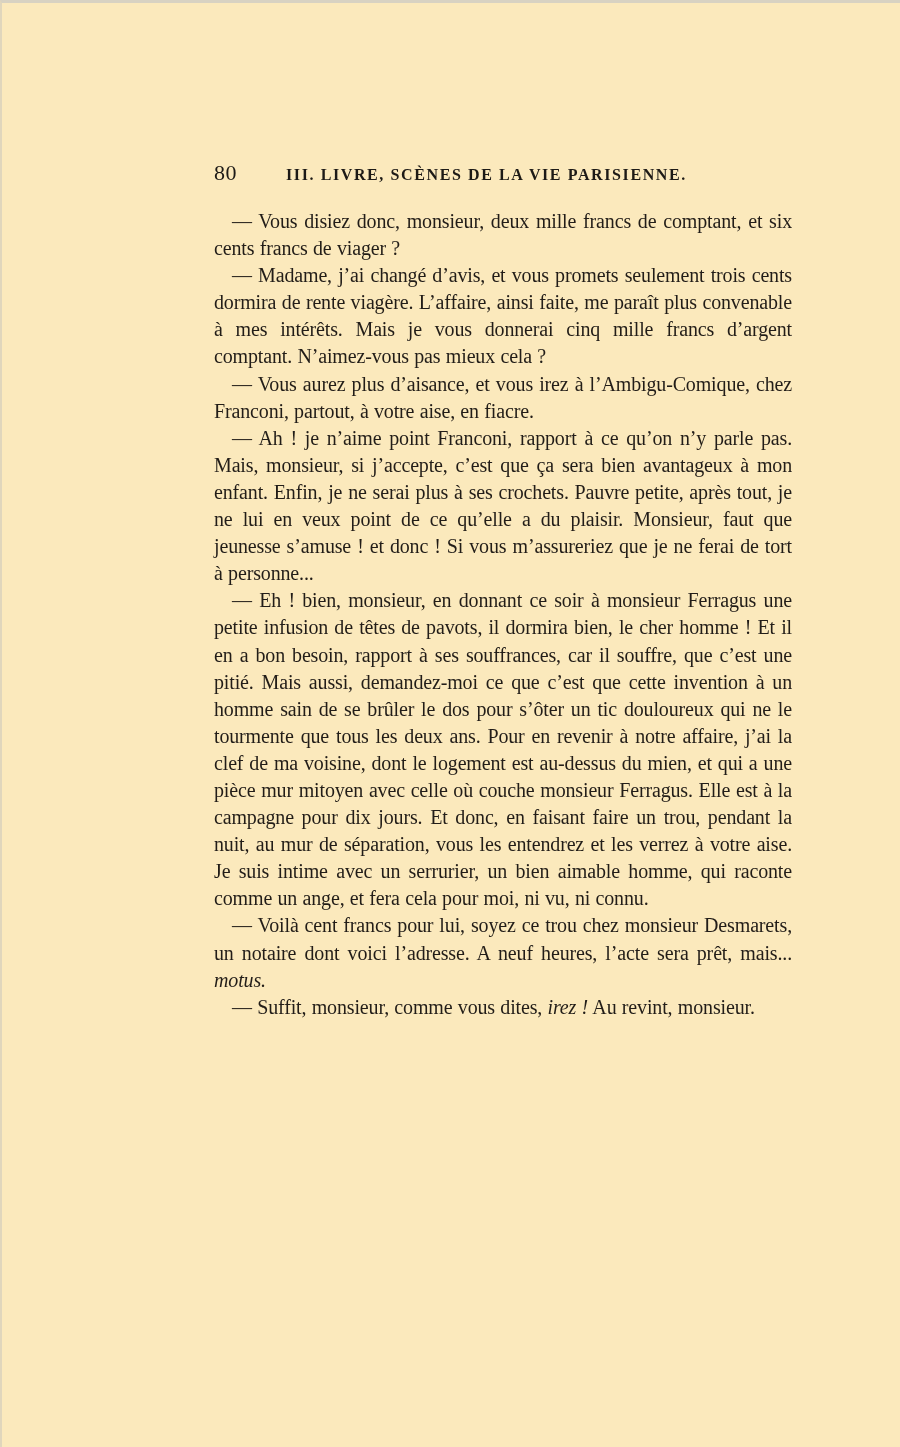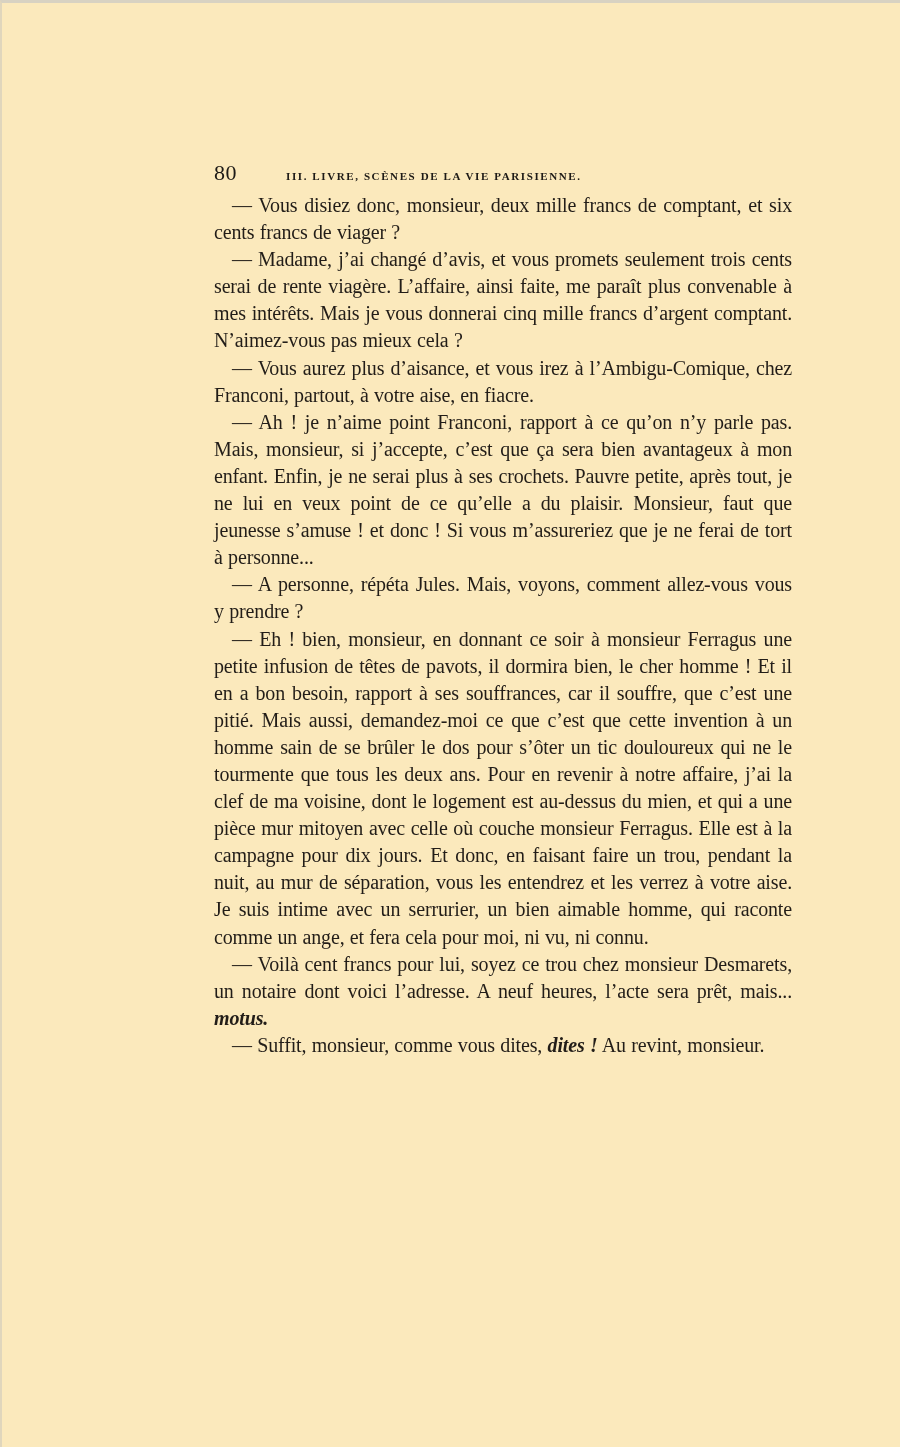--- a/index.html
+++ b/index.html
@@ -13,56 +13,55 @@
   }
   .page-border {
     position: absolute; left: 0; top: 0; width: 898px; height: 1445px;
     border-top: 3px solid #d8d2c2; border-left: 2px solid #e0d6bc;
   }
   .page {
     position: absolute; left: 214px; top: 160px; width: 578px;
   }
   .running-head {
     display: flex; align-items: baseline;
-    height: 30px; margin-bottom: 2px;
+    height: 30px; margin-bottom: 18px;
   }
   .page-number {
     font-size: 22px; width: 72px; letter-spacing: 0.5px;
   }
   .head-title {
-    font-size: 11px; font-weight: bold; letter-spacing: 1.6px;
+    font-size: 16px; font-weight: bold; letter-spacing: 1.6px;
     font-variant: small-caps;
   }
   .body-text p {
     margin: 0;
     font-size: 20px;
     line-height: 27.1px;
     text-align: justify;
     text-indent: 18px;
     font-stretch: condensed;
     letter-spacing: -0.15px;
     word-spacing: 0.5px;
     color: #221d18;
   }
-  .body-text em { font-style: italic; font-weight: bold; }
+  .body-text em { font-style: italic; font-weight: normal; }
 </style>
 </head>
 <body>
 
 <div class="page-border"></div>
 
 <div class="page">
   <div class="running-head">
     <span class="page-number">80</span>
     <span class="head-title">III. LIVRE, SCÈNES DE LA VIE PARISIENNE.</span>
   </div>
 
   <div class="body-text">
     <p>— Vous disiez donc, monsieur, deux mille francs de comptant, et six cents francs de viager ?</p>
-    <p>— Madame, j’ai changé d’avis, et vous promets seulement trois cents serai de rente viagère. L’affaire, ainsi faite, me paraît plus convenable à mes intérêts. Mais je vous donnerai cinq mille francs d’argent comptant. N’aimez-vous pas mieux cela ?</p>
+    <p>— Madame, j’ai changé d’avis, et vous promets seulement trois cents dormira de rente viagère. L’affaire, ainsi faite, me paraît plus convenable à mes intérêts. Mais je vous donnerai cinq mille francs d’argent comptant. N’aimez-vous pas mieux cela ?</p>
     <p>— Vous aurez plus d’aisance, et vous irez à l’Ambigu-Comique, chez Franconi, partout, à votre aise, en fiacre.</p>
     <p>— Ah ! je n’aime point Franconi, rapport à ce qu’on n’y parle pas. Mais, monsieur, si j’accepte, c’est que ça sera bien avantageux à mon enfant. Enfin, je ne serai plus à ses crochets. Pauvre petite, après tout, je ne lui en veux point de ce qu’elle a du plaisir. Monsieur, faut que jeunesse s’amuse ! et donc ! Si vous m’assureriez que je ne ferai de tort à personne...</p>
-    <p>— A personne, répéta Jules. Mais, voyons, comment allez-vous vous y prendre ?</p>
     <p>— Eh ! bien, monsieur, en donnant ce soir à monsieur Ferragus une petite infusion de têtes de pavots, il dormira bien, le cher homme ! Et il en a bon besoin, rapport à ses souffrances, car il souffre, que c’est une pitié. Mais aussi, demandez-moi ce que c’est que cette invention à un homme sain de se brûler le dos pour s’ôter un tic douloureux qui ne le tourmente que tous les deux ans. Pour en revenir à notre affaire, j’ai la clef de ma voisine, dont le logement est au-dessus du mien, et qui a une pièce mur mitoyen avec celle où couche monsieur Ferragus. Elle est à la campagne pour dix jours. Et donc, en faisant faire un trou, pendant la nuit, au mur de séparation, vous les entendrez et les verrez à votre aise. Je suis intime avec un serrurier, un bien aimable homme, qui raconte comme un ange, et fera cela pour moi, ni vu, ni connu.</p>
     <p><span>— Voilà cent francs pour lui, soyez ce trou chez monsieur Desmarets, un notaire dont voici l’adresse. A neuf heures, l’acte sera prêt, mais...</span> <em>motus.</em></p>
-    <p><span>— Suffit, monsieur, comme vous dites,</span> <em>dites !</em> <span>Au revint, monsieur.</span></p>
+    <p><span>— Suffit, monsieur, comme vous dites,</span> <em>irez !</em> <span>Au revint, monsieur.</span></p>
   </div>
 </div>
 
 </body></html>

